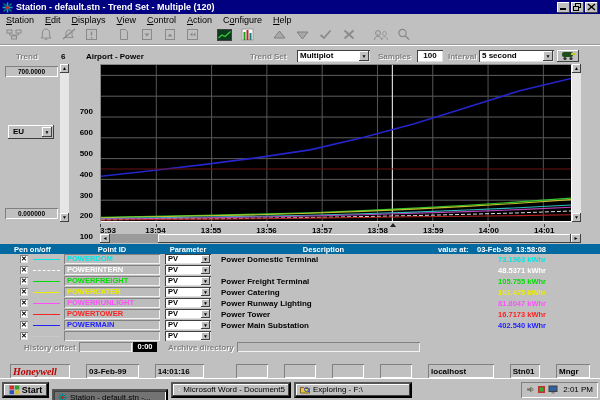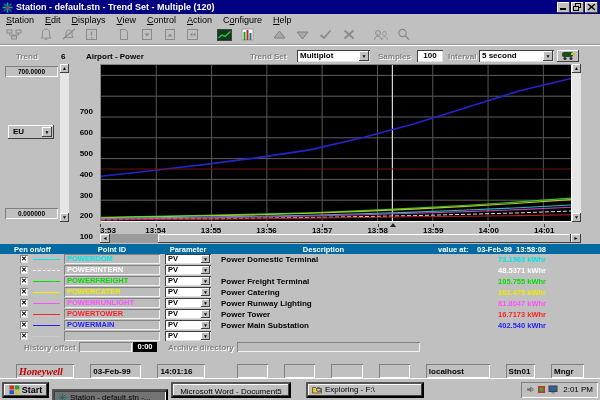--- a/index.html
+++ b/index.html
@@ -66,30 +66,30 @@
   .param .da{position:absolute;right:1px;top:1px;width:9px;height:8px;background:#c0c0c0;box-shadow:inset -1px -1px 0 #404040,inset 1px 1px 0 #fff;font-size:5px;line-height:8px;text-align:center;}
   .desc{position:absolute;left:221px;top:0;width:205px;font-size:8px;font-weight:bold;line-height:11px;color:#000;white-space:nowrap;overflow:hidden;}
   .val{position:absolute;left:420px;top:0;width:126px;font-size:7.5px;font-weight:bold;line-height:11px;text-align:right;white-space:nowrap;}
   
   .footer{position:relative;height:12px;font-size:8px;font-weight:bold;}
   .f-abs{position:absolute;top:1px;white-space:nowrap;}
   .ffield{position:absolute;top:0;height:10px;background:#bcbcbc;box-shadow:inset 1px 1px 0 #828282,inset -1px -1px 0 #f2f2f2;}
   .fblack{position:absolute;top:0;width:24px;height:10px;background:#000;color:#fff;font-size:7.5px;line-height:10px;text-align:center;}
   .gap2{height:10px;}
   
-  .status{height:14px;display:flex;gap:16px;padding:0 16px;align-items:stretch;font-size:8px;font-weight:bold;color:#000;}
+  .status{height:14px;display:flex;gap:16px;padding:0 10px;align-items:stretch;font-size:8px;font-weight:bold;color:#000;}
   .scell{box-shadow:inset 1px 1px 0 #808080,inset -1px -1px 0 #ffffff;display:flex;align-items:center;padding:0 3px;white-space:nowrap;overflow:hidden;}
   .sgap{flex:1;}
   .brand{width:64px;color:#c00000;font-family:"Liberation Serif",serif;font-style:italic;font-size:10px;font-weight:bold;}
   
   .taskbar{height:22px;border-top:1px solid #ffffff;display:flex;align-items:center;gap:3px;padding:0 2px;}
   .startbtn{width:47px;height:16px;display:flex;align-items:center;justify-content:center;gap:2px;font-size:9px;font-weight:bold;}
   .task{height:16px;display:flex;align-items:center;gap:3px;padding:0 4px;font-size:8px;white-space:nowrap;overflow:hidden;}
   .task.active{background:#737373;box-shadow:inset 1px 1px 0 #404040,inset -1px -1px 0 #fff;margin-top:15px;}
-  .t1{width:116px;} .t2{width:120px;flex-direction:column;} .t3{width:118px;margin-left:12px;}
+  .t1{width:116px;} .t2{width:120px;} .t3{width:118px;}
   .tray{margin-left:auto;height:16px;display:flex;align-items:center;gap:2px;padding:0 5px;box-shadow:inset 1px 1px 0 #808080,inset -1px -1px 0 #ffffff;font-size:8px;}
   .tray .clock{margin-left:3px;}
 </style>
 </head>
 <body>
 
 <div class="screen">
 
   <div class="titlebar">
     <svg width="11" height="11" viewBox="0 0 11 11">

